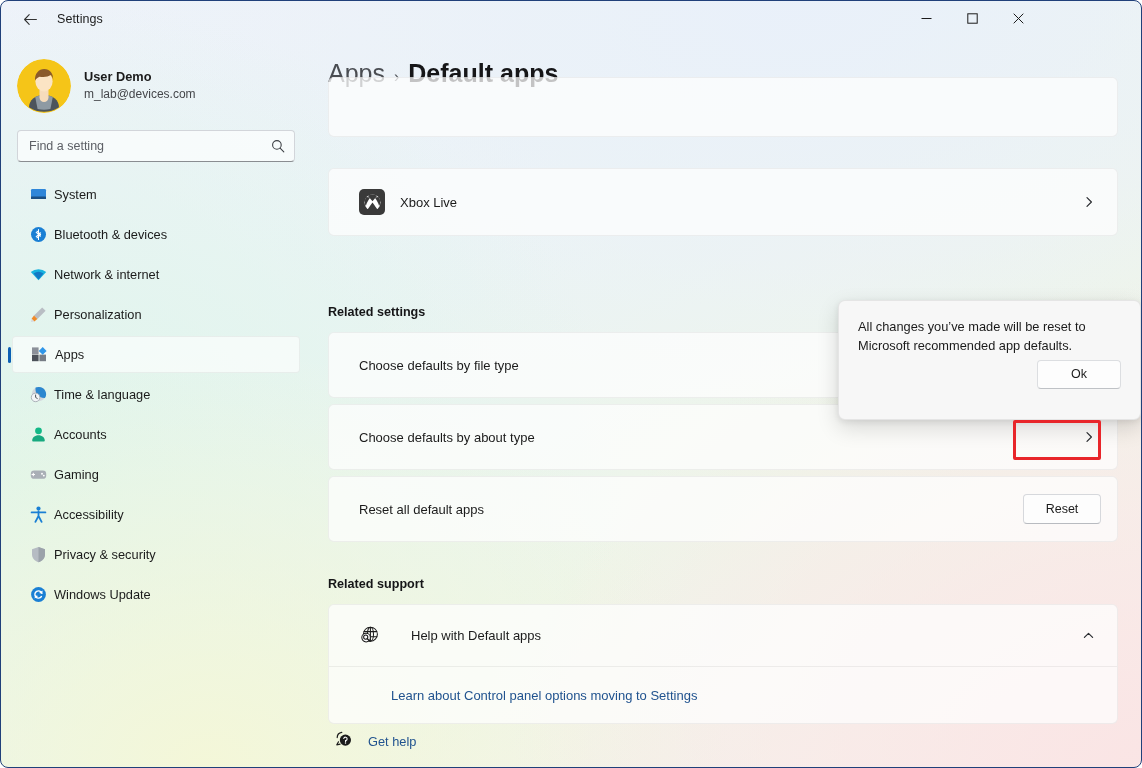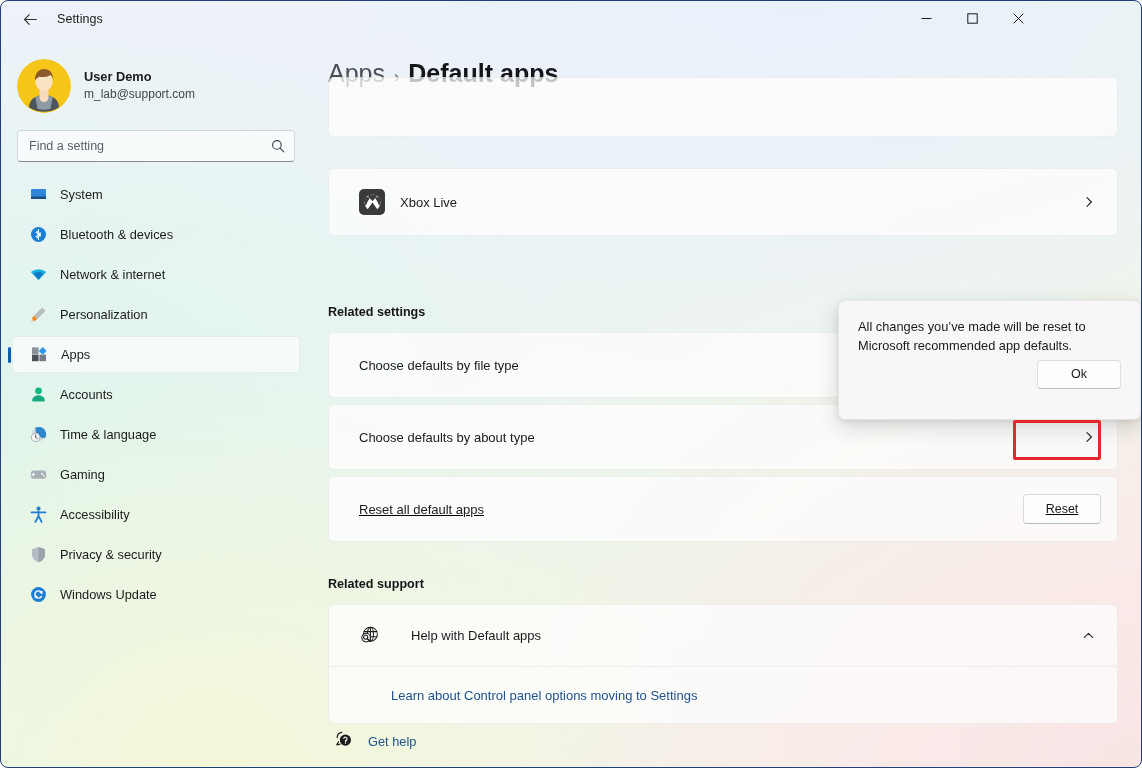--- a/index.html
+++ b/index.html
@@ -127,21 +127,21 @@
   .nav { margin-top: 14px; }
   .nav-item {
     position: relative;
     display: flex;
     align-items: center;
     height: 37px;
     margin: 0 0 3px 0;
     padding-left: 17px;
     border-radius: 4px;
     cursor: pointer;
-    gap: 13px;
+    gap: 7px;
   }
   .nav-item.active {
     background: rgba(255,255,255,0.62);
     border: 1px solid rgba(0,0,0,0.055);
   }
   .nav-item.active::before {
     content: "";
     position: absolute;
     left: -5px; top: 50%;
     transform: translateY(-50%);
@@ -242,21 +242,21 @@
     left: 17px;
     font-size: 12.6px;
     font-weight: bold;
     color: #161618;
   }
   .head-related-settings { top: 200px; }
   .head-related-support { top: 472px; }
 
   .card-file-type   { top: 227px; height: 66px; }
   .card-link-type   { top: 299px; height: 66px; }
-  .card-reset       { top: 371px; height: 66px; text-decoration: underline; }
+  .card-reset       { top: 371px; height: 66px; }
 
   .settings-row {
     display: flex;
     align-items: center;
     height: 100%;
     padding: 0 16px 0 30px;
     cursor: pointer;
   }
   .settings-label {
     font-size: 13px;
@@ -425,21 +425,21 @@
           <circle cx="27" cy="27" r="27" fill="#f5c518"></circle>
           <path d="M27 36c-9 0-15 5.4-15 12.2A27 27 0 0 0 42 48.2C42 41.4 36 36 27 36z" fill="#4c545c"></path>
           <path d="M27 36c-3.4 0-6.4 .8-8.8 2.1l2.4 11.8a27 27 0 0 0 12.8 0l2.4-11.8C33.4 36.8 30.4 36 27 36z" fill="#8e9aa3"></path>
           <path d="M22.5 31h9v7.5c0 2.5-2 4.5-4.5 4.5s-4.5-2-4.5-4.5z" fill="#f6dcbc"></path>
           <ellipse cx="27" cy="22.5" rx="8.6" ry="10" fill="#fbe4c4"></ellipse>
           <path d="M18 21.5c-.4-7 3.8-11.5 9.2-11.5 5.6 0 9.3 4.3 9 11.3-.3-2.2-1.3-4.4-2.6-5.2-2.2 1.7-6.7 2.6-11.1 1.6-1.9 1-3.9 2.4-4.5 3.8z" fill="#8a5a2b"></path>
         </svg>
       </div>
       <div class="profile-text">
         <div class="profile-name">User Demo</div>
-        <div class="profile-email">m_lab@support.com</div>
+        <div class="profile-email">m_lab@devices.com</div>
       </div>
     </div>
 
     <div class="searchbox">
       <input type="text" placeholder="Find a setting" style="">
       <span class="search-icon">
         <svg width="14" height="14" viewBox="0 0 14 14">
           <circle cx="5.9" cy="5.9" r="4.3" fill="none" stroke="#3d4045" stroke-width="1.1"></circle>
           <path d="M9.1 9.1 L12.8 12.8" stroke="#3d4045" stroke-width="1.1" stroke-linecap="round"></path>
         </svg>
@@ -497,37 +497,37 @@
             <rect x="1" y="1.4" width="6.6" height="6.6" fill="#8b9099"></rect>
             <path d="M11.7 1 L15.6 4.9 L11.7 8.8 L7.8 4.9 Z" fill="#2f96e8"></path>
           </svg>
         </span>
         <span class="nav-label">Apps</span>
       </div>
 
       <div class="nav-item">
         <span class="nav-icon">
           <svg width="17" height="17" viewBox="0 0 17 17">
-            <circle cx="8.5" cy="4.8" r="3.4" fill="#12b886"></circle>
-            <path d="M8.5 9.2c-3.6 0-6.3 2.3-6.3 5.3A0.9 0.9 0 0 0 3 15.4h11a0.9 0.9 0 0 0 0.8-0.9c0-3-2.7-5.3-6.3-5.3z" fill="#17a97f"></path>
-          </svg>
-        </span>
-        <span class="nav-label">Accounts</span>
-      </div>
-
-      <div class="nav-item">
-        <span class="nav-icon">
-          <svg width="17" height="17" viewBox="0 0 17 17">
             <circle cx="8.9" cy="8.1" r="7.1" fill="#d3d8dd"></circle>
             <path d="M8.9 1a7.1 7.1 0 0 1 6 11 10 10 0 0 1-8.8-5.3A10 10 0 0 1 5.6 1.6 7.1 7.1 0 0 1 8.9 1z" fill="#2c87cf"></path>
             <circle cx="5.6" cy="11.4" r="4.3" fill="#f3f5f7" stroke="#9aa1a9" stroke-width="0.8"></circle>
             <path d="M5.6 9 V11.4 L7.3 12.5" fill="none" stroke="#3d4248" stroke-width="0.9" stroke-linecap="round"></path>
           </svg>
         </span>
         <span class="nav-label">Time &amp; language</span>
+      </div>
+
+      <div class="nav-item">
+        <span class="nav-icon">
+          <svg width="17" height="17" viewBox="0 0 17 17">
+            <circle cx="8.5" cy="4.8" r="3.4" fill="#12b886"></circle>
+            <path d="M8.5 9.2c-3.6 0-6.3 2.3-6.3 5.3A0.9 0.9 0 0 0 3 15.4h11a0.9 0.9 0 0 0 0.8-0.9c0-3-2.7-5.3-6.3-5.3z" fill="#17a97f"></path>
+          </svg>
+        </span>
+        <span class="nav-label">Accounts</span>
       </div>
 
       <div class="nav-item">
         <span class="nav-icon">
           <svg width="17" height="17" viewBox="0 0 17 17">
             <rect x="0.8" y="4.4" width="15.4" height="8.4" rx="3.4" fill="#a9afb6"></rect>
             <path d="M3.3 7.2 V9.8 M2 8.5 H4.6" stroke="#fff" stroke-width="1" stroke-linecap="round"></path>
             <circle cx="12" cy="7.7" r="0.95" fill="#fff"></circle>
             <circle cx="13.8" cy="9.6" r="0.95" fill="#fff"></circle>
           </svg>

